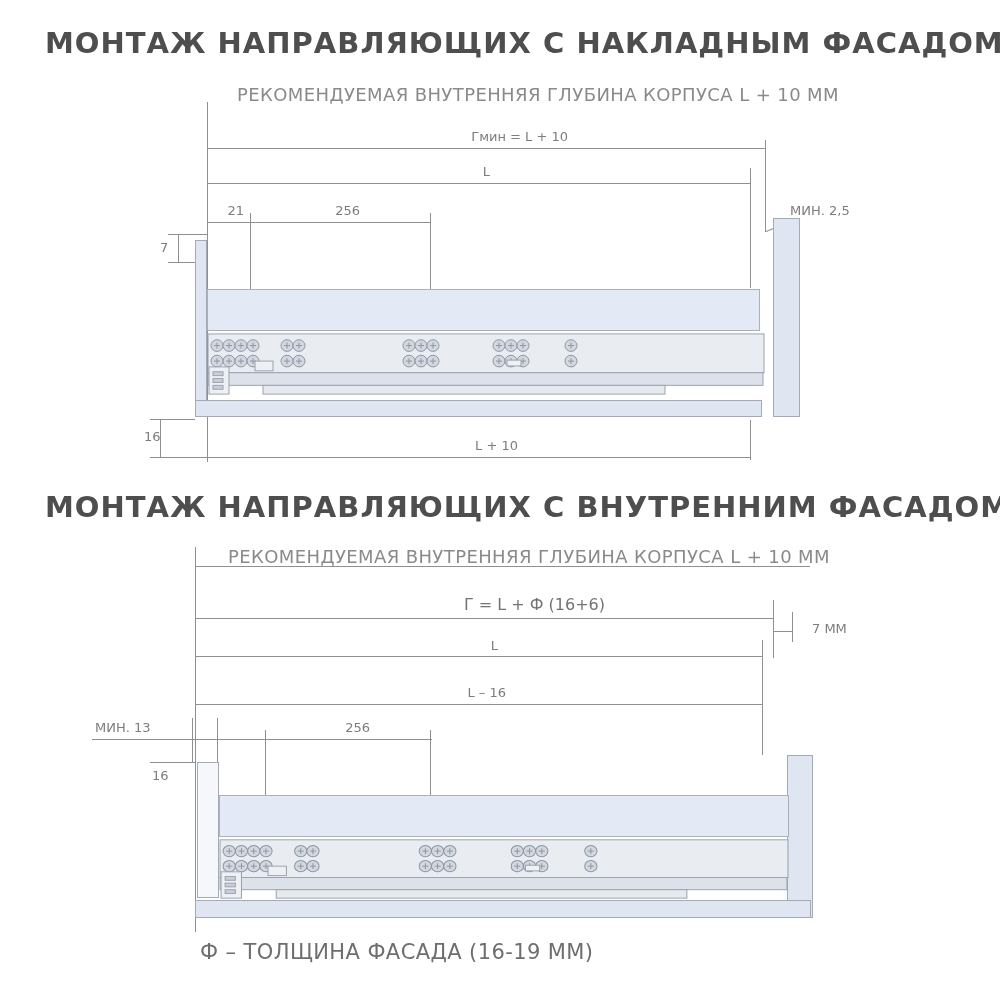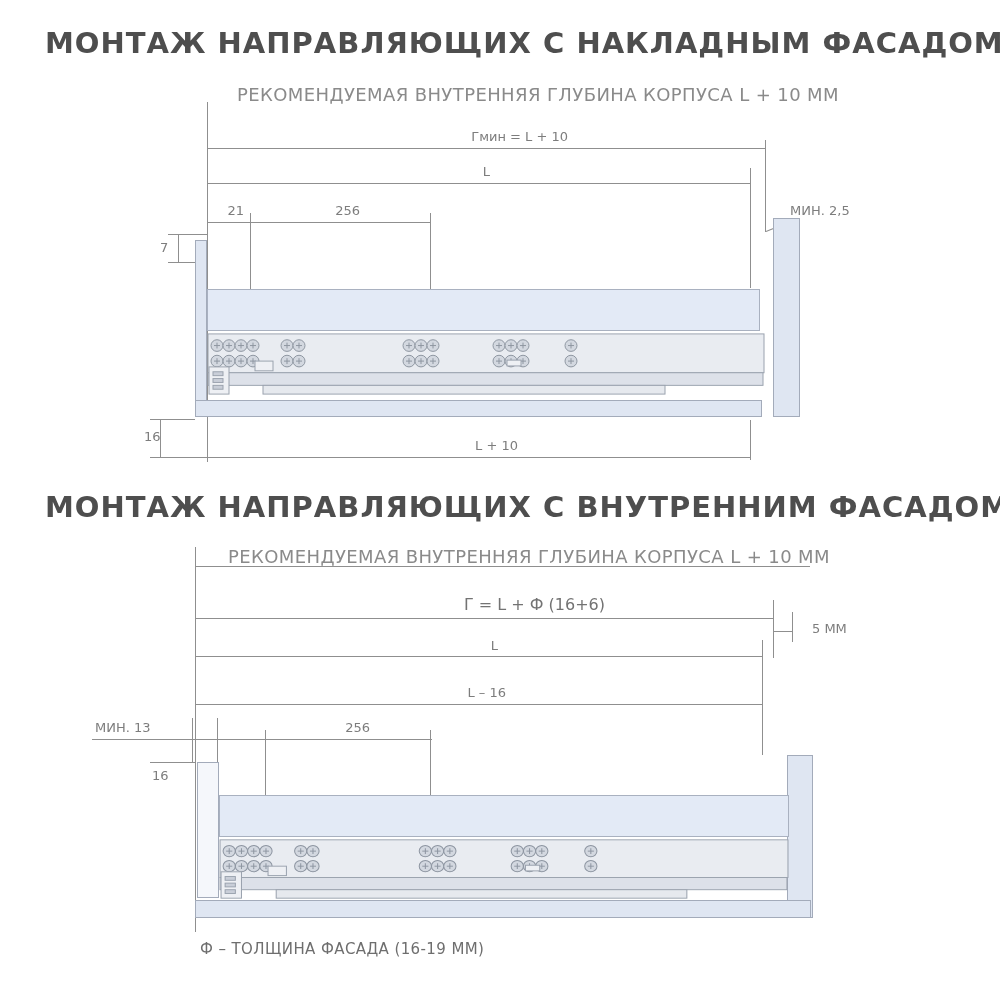--- a/index.html
+++ b/index.html
@@ -3,21 +3,21 @@
 <meta charset="utf-8">
 <style>
   html,body{margin:0;padding:0;background:#ffffff;}
   .canvas{position:relative;width:1000px;height:1000px;background:#ffffff;
           font-family:"DejaVu Sans",sans-serif;overflow:hidden;}
   .title{position:absolute;font-weight:bold;font-size:29px;color:#4e4e4e;
          letter-spacing:1px;white-space:nowrap;}
   .note{position:absolute;font-size:18px;color:#8a8a8a;letter-spacing:.4px;white-space:nowrap;}
   .dlabel{position:absolute;font-size:13px;color:#7d7d7d;white-space:nowrap;text-align:right;}
   .dlabel.big{font-size:16px;color:#737373;}
-  .footnote{position:absolute;font-size:15px;color:#6e6e6e;letter-spacing:.4px;white-space:nowrap;}
+  .footnote{position:absolute;font-size:21px;color:#6e6e6e;letter-spacing:.4px;white-space:nowrap;}
   .hline{position:absolute;height:1px;background:#8f8f8f;}
   .vline{position:absolute;width:1px;background:#8f8f8f;}
   .leader{position:absolute;height:1px;background:#8f8f8f;transform-origin:left center;}
   .panel{position:absolute;background:#dfe6f2;border:1px solid #a3abba;box-sizing:border-box;}
   .panel.white{background:#f5f7fb;}
   .drawer-side{position:absolute;background:#e3eaf6;border:1px solid #a9b1c0;box-sizing:border-box;}
   .slide-svg{position:absolute;}
 </style>
 </head>
 <body>
@@ -170,21 +170,21 @@
     <div class="dlabel big" style="left:395px;top:595px;width:210px">Г = L + Ф (16+6)</div>
 
     <div class="hline" style="left:195px;top:656px;width:567px"></div>
     <div class="dlabel" style="left:478px;top:638px;width:20px">L</div>
 
     <div class="hline" style="left:195px;top:704px;width:567px"></div>
     <div class="dlabel" style="left:426px;top:685px;width:80px">L – 16</div>
 
     <div class="vline" style="left:792px;top:612px;height:30px"></div>
     <div class="hline" style="left:774px;top:631px;width:18px"></div>
-    <div class="dlabel" style="left:812px;top:621px">5 ММ</div>
+    <div class="dlabel" style="left:812px;top:621px">7 ММ</div>
 
     <div class="hline" style="left:92px;top:739px;width:340px"></div>
     <div class="vline" style="left:192px;top:718px;height:44px"></div>
     <div class="vline" style="left:217px;top:718px;height:78px"></div>
     <div class="vline" style="left:265px;top:730px;height:66px"></div>
     <div class="vline" style="left:430px;top:730px;height:66px"></div>
     <div class="dlabel" style="left:95px;top:720px">МИН. 13</div>
     <div class="dlabel" style="left:328px;top:720px;width:42px">256</div>
 
     <div class="panel white" style="left:197px;top:762px;width:22px;height:136px"></div>

